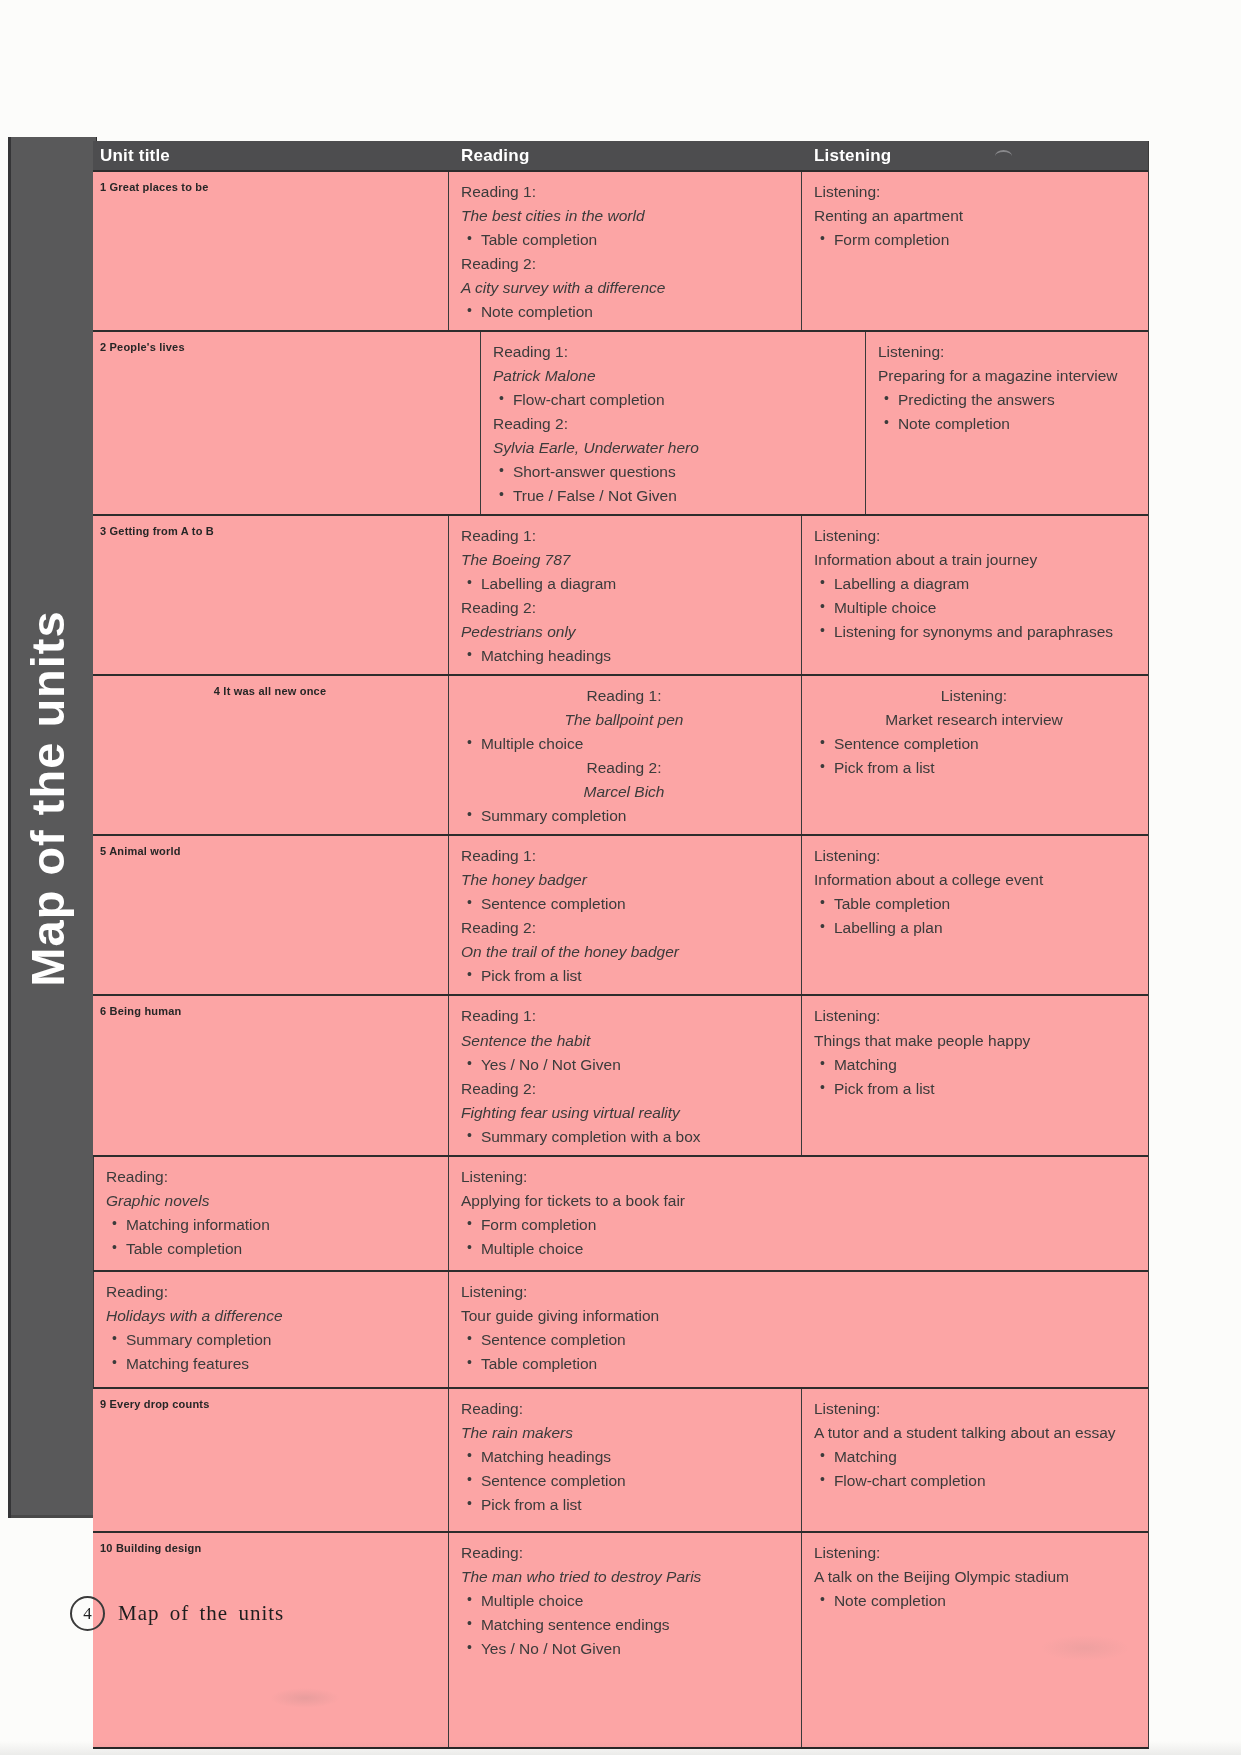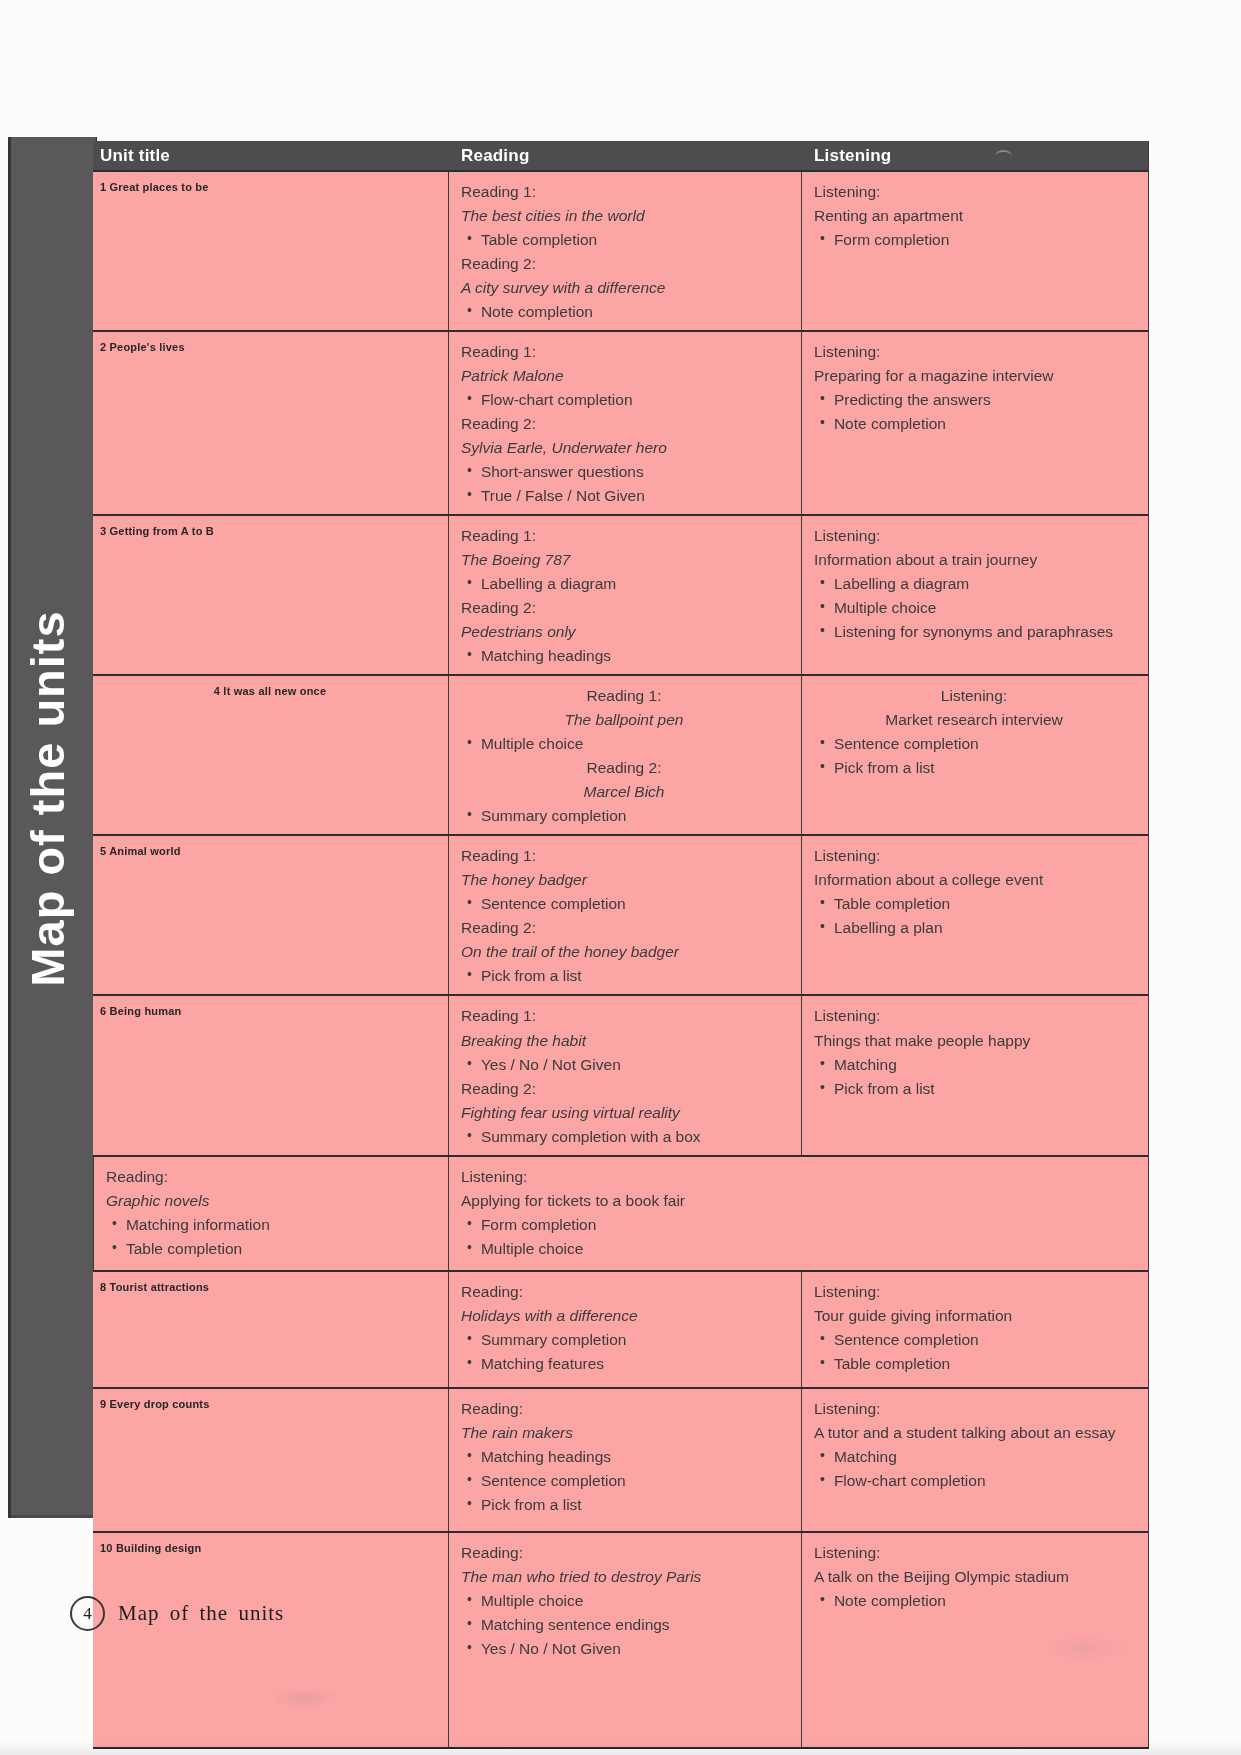--- a/index.html
+++ b/index.html
@@ -109,21 +109,21 @@
             <div class="line title">
               <div class="prefix">Listening: </div>
               <div class="rom">Renting an apartment</div>
             </div>
             <div class="line bullet">
               <div class="dot">•</div>
               <div class="btext">Form completion</div>
             </div>
           </div>
         </div>
-        <div class="t-row" style="min-height: 136px;">
+        <div class="t-row" style="min-height: 136px; gap: 32px;">
           <div class="cell unit-cell">
             <div class="unit-title">2 People's lives</div>
           </div>
           <div class="cell reading-cell">
             <div class="line title">
               <div class="prefix">Reading 1: </div>
               <div class="ital">Patrick Malone</div>
             </div>
             <div class="line bullet">
               <div class="dot">•</div>
@@ -272,21 +272,21 @@
             </div>
           </div>
         </div>
         <div class="t-row" style="min-height: 116px;">
           <div class="cell unit-cell">
             <div class="unit-title">6 Being human</div>
           </div>
           <div class="cell reading-cell">
             <div class="line title">
               <div class="prefix">Reading 1: </div>
-              <div class="ital">Breaking the habit</div>
+              <div class="ital">Sentence the habit</div>
             </div>
             <div class="line bullet">
               <div class="dot">•</div>
               <div class="btext">Yes / No / Not Given</div>
             </div>
             <div class="line title">
               <div class="prefix">Reading 2: </div>
               <div class="ital">Fighting fear using virtual reality</div>
             </div>
             <div class="line bullet">
@@ -333,23 +333,20 @@
               <div class="dot">•</div>
               <div class="btext">Form completion</div>
             </div>
             <div class="line bullet">
               <div class="dot">•</div>
               <div class="btext">Multiple choice</div>
             </div>
           </div>
         </div>
         <div class="t-row" style="min-height: 115px;">
-          <div class="cell unit-cell">
-            <div class="unit-title">8 Tourist attractions</div>
-          </div>
           <div class="cell reading-cell">
             <div class="line title">
               <div class="prefix">Reading: </div>
               <div class="ital">Holidays with a difference</div>
             </div>
             <div class="line bullet">
               <div class="dot">•</div>
               <div class="btext">Summary completion</div>
             </div>
             <div class="line bullet">

